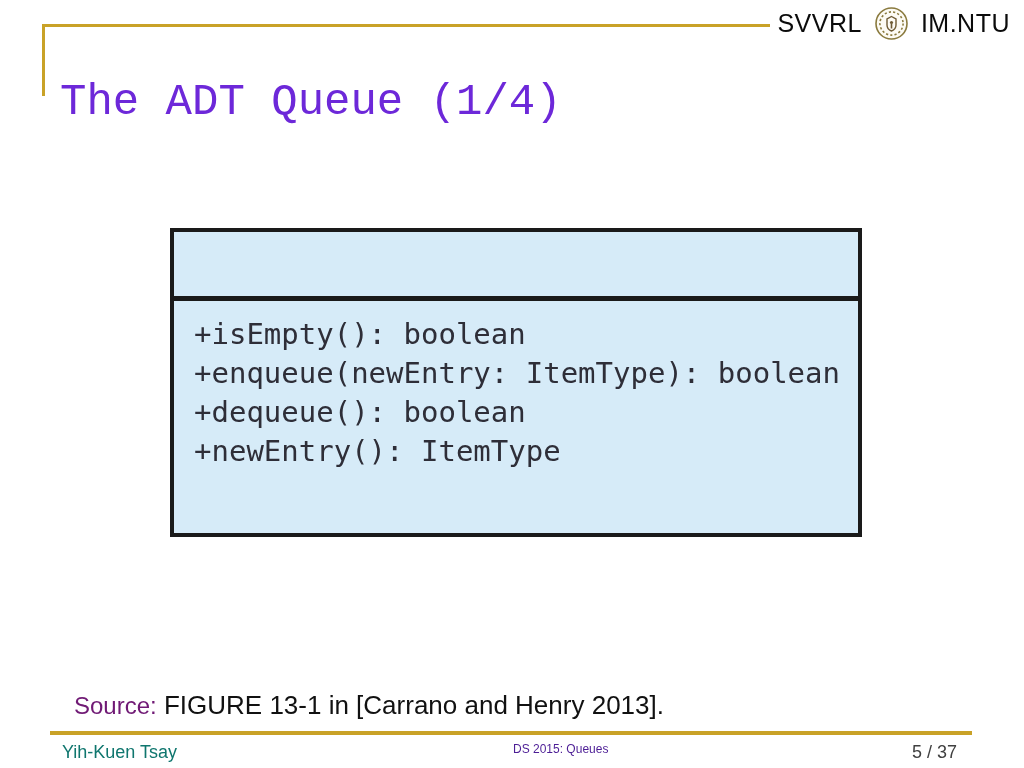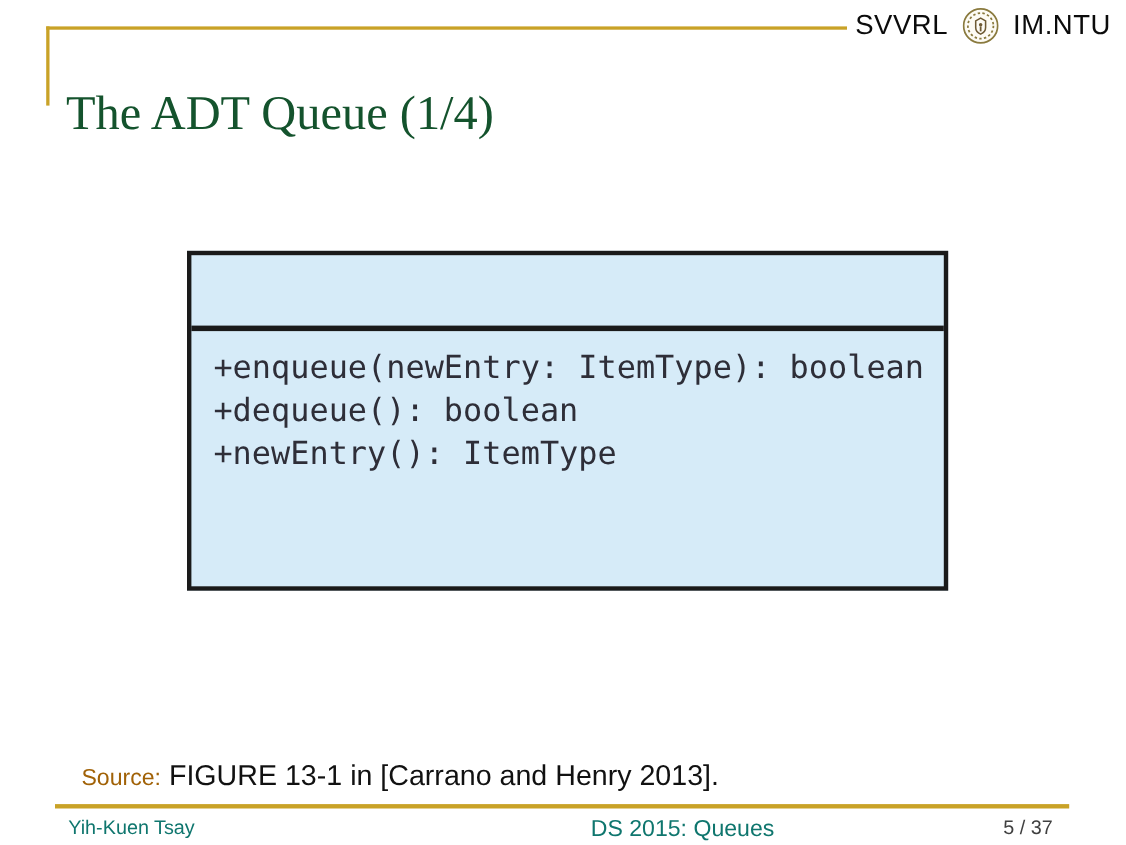--- a/index.html
+++ b/index.html
@@ -49,24 +49,24 @@
   .seal {
     width: 33px;
     height: 33px;
     display: block;
   }
   
   .slide-title {
     position: absolute;
     left: 60px;
     top: 48px;
-    font-family: Liberation Serif, serif;
+    font-family: Liberation Mono, monospace;
     font-size: 44px;
     font-weight: normal;
-    color: #14532d;
+    color: #6d28d9;
     white-space: nowrap;
   }
   
   .uml-box {
     position: absolute;
     left: 170px;
     top: 228px;
     width: 692px;
     height: 309px;
     box-sizing: border-box;
@@ -99,22 +99,22 @@
     white-space: nowrap;
   }
   
   .source-line {
     position: absolute;
     left: 74px;
     top: 690px;
     white-space: nowrap;
   }
   .source-prefix {
-    font-size: 21px;
-    color: #a16207;
+    font-size: 24px;
+    color: #701a75;
   }
   .source-text {
     font-size: 26px;
     color: #111111;
   }
   
   .footer-rule {
     position: absolute;
     left: 50px;
     top: 731px;
@@ -127,24 +127,23 @@
     left: 62px;
     top: 742px;
     font-size: 18px;
     color: #0f766e;
     white-space: nowrap;
   }
   .footer-course {
     position: absolute;
     left: 513px;
     top: 742px;
-    font-size: 21px;
-    color: #0f766e;
+    font-size: 12px;
+    color: #4c1d95;
     white-space: nowrap;
-    margin-left: 24px;
   }
   .footer-page {
     position: absolute;
     right: 67px;
     top: 742px;
     font-size: 18px;
     color: #404040;
     white-space: nowrap;
   }
 </style>
@@ -164,20 +163,21 @@
     <rect x="15.7" y="17" width="1.6" height="4.5" fill="#6E5A33"></rect>
   </svg>
   <span class="org-label">IM.NTU</span>
 </div>
 
 <h1 class="slide-title">The ADT Queue (1/4)</h1>
 
 <div class="uml-box">
   <div class="uml-attributes"></div>
   <ul class="uml-methods">
+    <li>+isEmpty(): boolean</li>
     <li>+enqueue(newEntry: ItemType): boolean</li>
     <li>+dequeue(): boolean</li>
     <li>+newEntry(): ItemType</li>
   </ul>
 </div>
 
 <div class="source-line">
   <span class="source-prefix">Source:</span><span class="source-text"> FIGURE 13-1 in [Carrano and Henry 2013].</span>
 </div>
 

